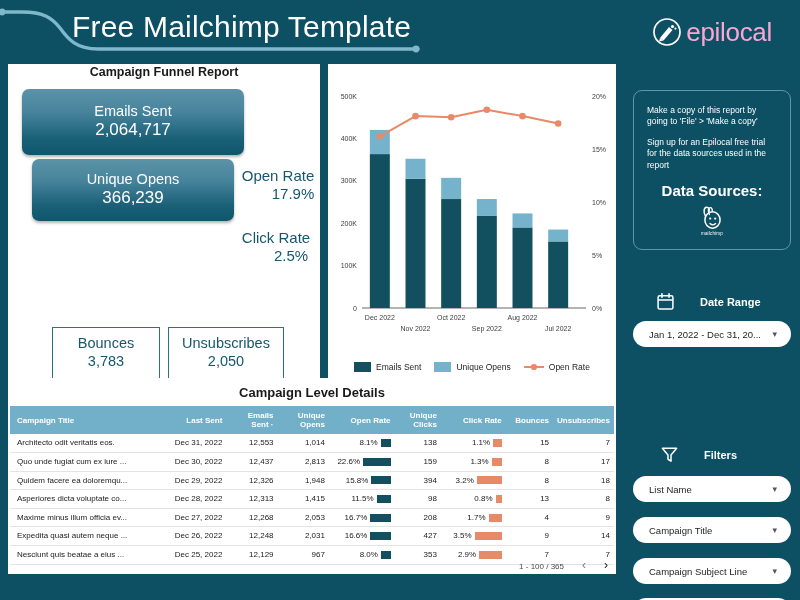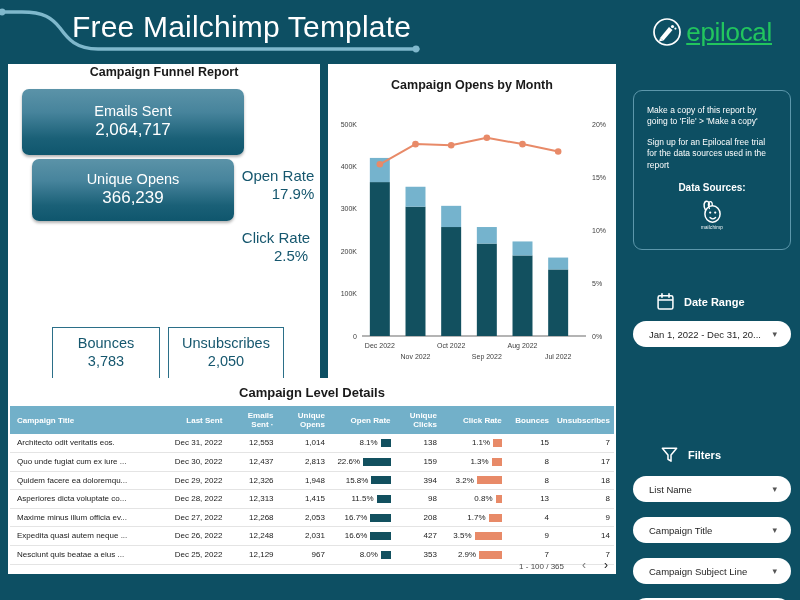--- a/index.html
+++ b/index.html
@@ -15,21 +15,21 @@
   #header { position: absolute; left: 0; top: 0; width: 800px; height: 62px; }
   #header-title {
     position: absolute; left: 72px; top: 10px; width: 560px;
     color: #ffffff; font-size: 30px; font-weight: 400;
     letter-spacing: .2px; white-space: nowrap;
   }
   #header-swoosh { position: absolute; left: 0; top: 8px; width: 420px; height: 52px; }
   #logo { position: absolute; right: 28px; top: 12px; height: 40px;
           display: flex; align-items: center; gap: 4px; }
   #logo-mark { width: 30px; height: 30px; flex: 0 0 auto; }
-  #logo-text { color: #22c55e; font-size: 26px; font-weight: 400; letter-spacing: -.3px; text-decoration: underline; }
+  #logo-text { color: #f9a8d4; font-size: 26px; font-weight: 400; letter-spacing: -.3px; }
 
   
   .panel { position: absolute; background: #ffffff; }
   #panel-funnel { left: 8px; top: 64px; width: 312px; height: 328px; }
   #panel-chart  { left: 328px; top: 64px; width: 288px; height: 328px; }
   #panel-table  { left: 8px; top: 378px; width: 608px; height: 196px; }
 
   .panel-title {
     text-align: center; color: #1a1a1a; font-size: 12.5px;
     font-weight: bold; padding-top: 1px;
@@ -109,26 +109,26 @@
 
   
   #sidebar { position: absolute; left: 624px; top: 64px; width: 176px; height: 536px; }
   #info-box {
     position: absolute; left: 9px; top: 26px; width: 158px; height: 160px;
     border: 1px solid #5c97ab; border-radius: 9px; padding: 14px 13px 8px 13px;
     color: #ffffff;
   }
   #info-box p { font-size: 8.5px; line-height: 1.35; }
   #info-box p.gap { margin-top: 9px; }
-  #info-ds-title { text-align: center; font-size: 10px; font-weight: bold; margin-top: 11px; }
+  #info-ds-title { text-align: center; font-size: 15px; font-weight: bold; margin-top: 11px; }
   #mc-logo { display: flex; flex-direction: column; align-items: center; margin-top: 5px; }
   #mc-caption { font-size: 4.5px; color: #ffffff; margin-top: 1px; letter-spacing: .2px; }
 
   .sb-section-head {
-    position: absolute; display: flex; align-items: center; gap: 9px;
+    position: absolute; display: flex; align-items: center; gap: 25px;
     color: #ffffff; font-size: 11px; font-weight: bold;
   }
   #head-daterange { left: 32px; top: 228px; }
   #head-filters   { left: 36px; top: 381px; }
   .sb-icon { width: 19px; height: 19px; flex: 0 0 auto; }
 
   .dropdown {
     position: absolute; left: 9px; width: 158px; height: 26px;
     background: #ffffff; border-radius: 13px;
     display: flex; align-items: center; padding: 0 14px 0 16px;
@@ -193,21 +193,20 @@
         <span class="sb-value">3,783</span>
       </div>
       <div class="stat-box" id="stat-unsubscribes">
         <span class="sb-label">Unsubscribes</span>
         <span class="sb-value">2,050</span>
       </div>
     </div>
   </div>
 
   <div class="panel" id="panel-chart">
-    <div class="panel-title">Campaign Opens by Month</div>
     <div id="chart-area">
       <svg id="chart-svg" width="288" height="300" viewBox="0 0 288 300">
           <text x="29" y="246.6" text-anchor="end" class="axis-tick">0</text>
           <text x="29" y="204.2" text-anchor="end" class="axis-tick">100K</text>
           <text x="29" y="161.79999999999998" text-anchor="end" class="axis-tick">200K</text>
           <text x="29" y="119.4" text-anchor="end" class="axis-tick">300K</text>
           <text x="29" y="76.99999999999997" text-anchor="end" class="axis-tick">400K</text>
           <text x="29" y="34.6" text-anchor="end" class="axis-tick">500K</text>
           <text x="264" y="246.6" text-anchor="start" class="axis-tick">0%</text>
           <text x="264" y="193.6" text-anchor="start" class="axis-tick">5%</text>

